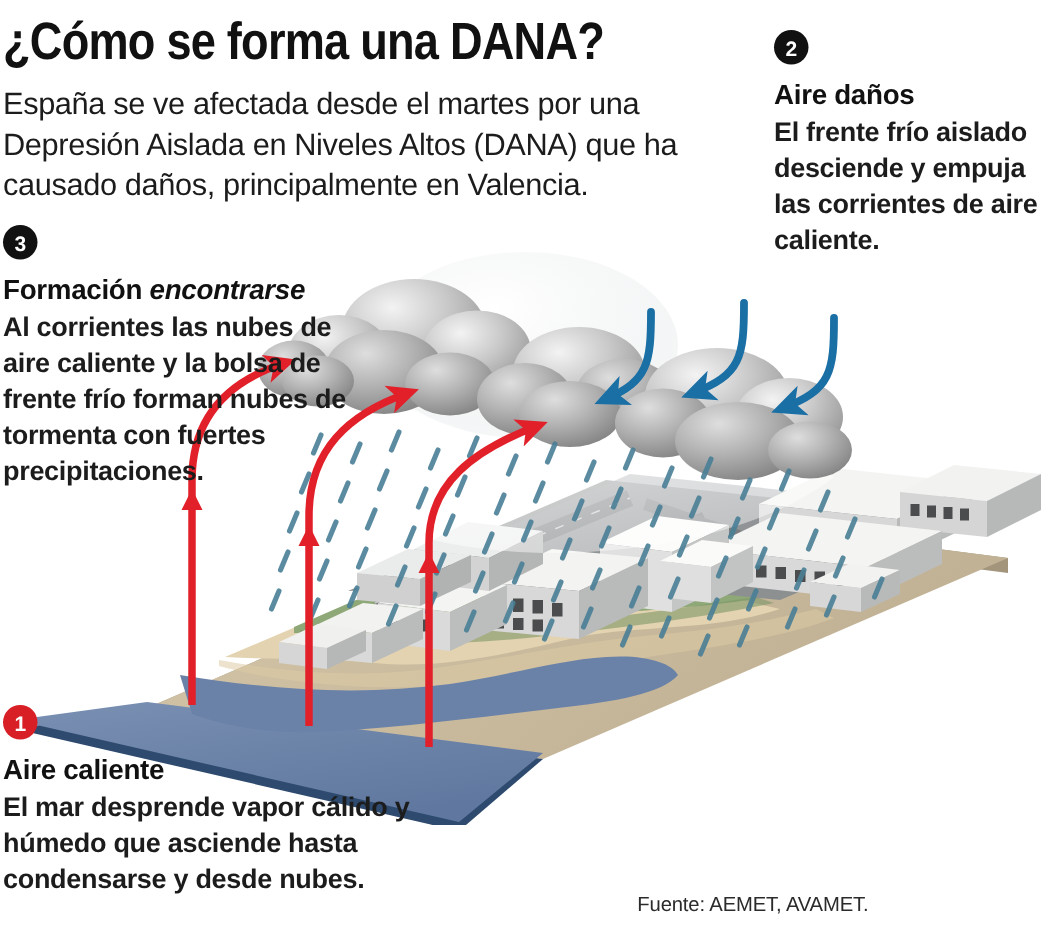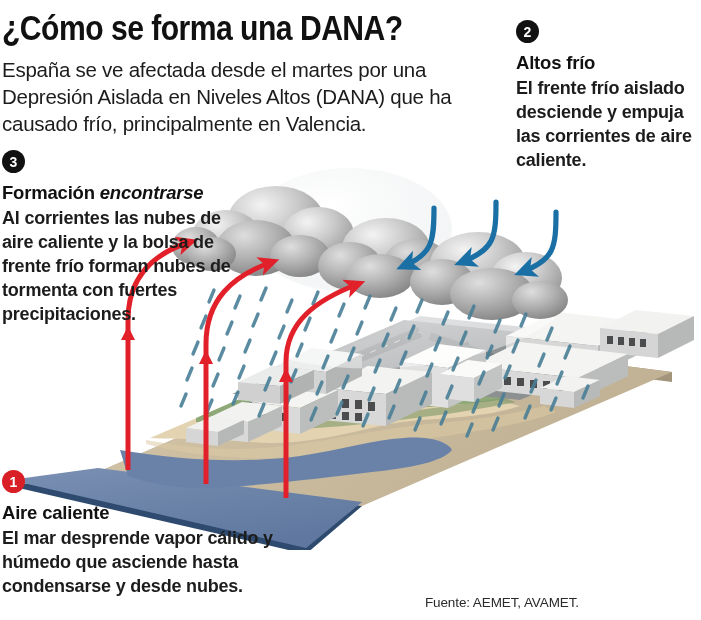--- a/index.html
+++ b/index.html
@@ -109,21 +109,21 @@
     height: 400px;
     pointer-events: none;
   }
 </style>
 </head>
 <body>
 
 <div id="infographic">
 
   <div class="title">¿Cómo se forma una DANA?</div>
-  <div class="intro">España se ve afectada desde el martes por una Depresión Aislada en Niveles Altos (DANA) que ha causado frío, principalmente en Valencia.</div>
+  <div class="intro">España se ve afectada desde el martes por una Depresión Aislada en Niveles Altos (DANA) que ha causado daños, principalmente en Valencia.</div>
 
   <div id="scene">
     <svg width="701" height="400" viewBox="0 0 701 400" xmlns="http://www.w3.org/2000/svg">
       <defs>
         <linearGradient id="seaGrad" x1="0" y1="0" x2="0.6" y2="1">
           <stop offset="0%" stop-color="#7a90b3"></stop>
           <stop offset="100%" stop-color="#60789f"></stop>
         </linearGradient>
         <linearGradient id="plateGrad" x1="0" y1="0" x2="1" y2="0.4">
           <stop offset="0%" stop-color="#d5c7ab"></stop>
@@ -474,21 +474,21 @@
   <div class="callout" id="callout-3">
     <div class="badge">3</div>
     <div class="c-title">
       <span>Formación </span><em>encontrarse</em>
     </div>
     <div class="c-body">Al corrientes las nubes de aire caliente y la bolsa de frente frío forman nubes de tormenta con fuertes precipitaciones.</div>
   </div>
 
   <div class="callout" id="callout-2">
     <div class="badge">2</div>
-    <div class="c-title">Altos frío</div>
+    <div class="c-title">Aire daños</div>
     <div class="c-body">El frente frío aislado desciende y empuja las corrientes de aire caliente.</div>
   </div>
 
   <div class="callout" id="callout-1">
     <div class="badge red">1</div>
     <div class="c-title">Aire caliente</div>
     <div class="c-body">El mar desprende vapor cálido y húmedo que asciende hasta condensarse y desde nubes.</div>
   </div>
 
   <div class="source">Fuente: AEMET, AVAMET.</div>

